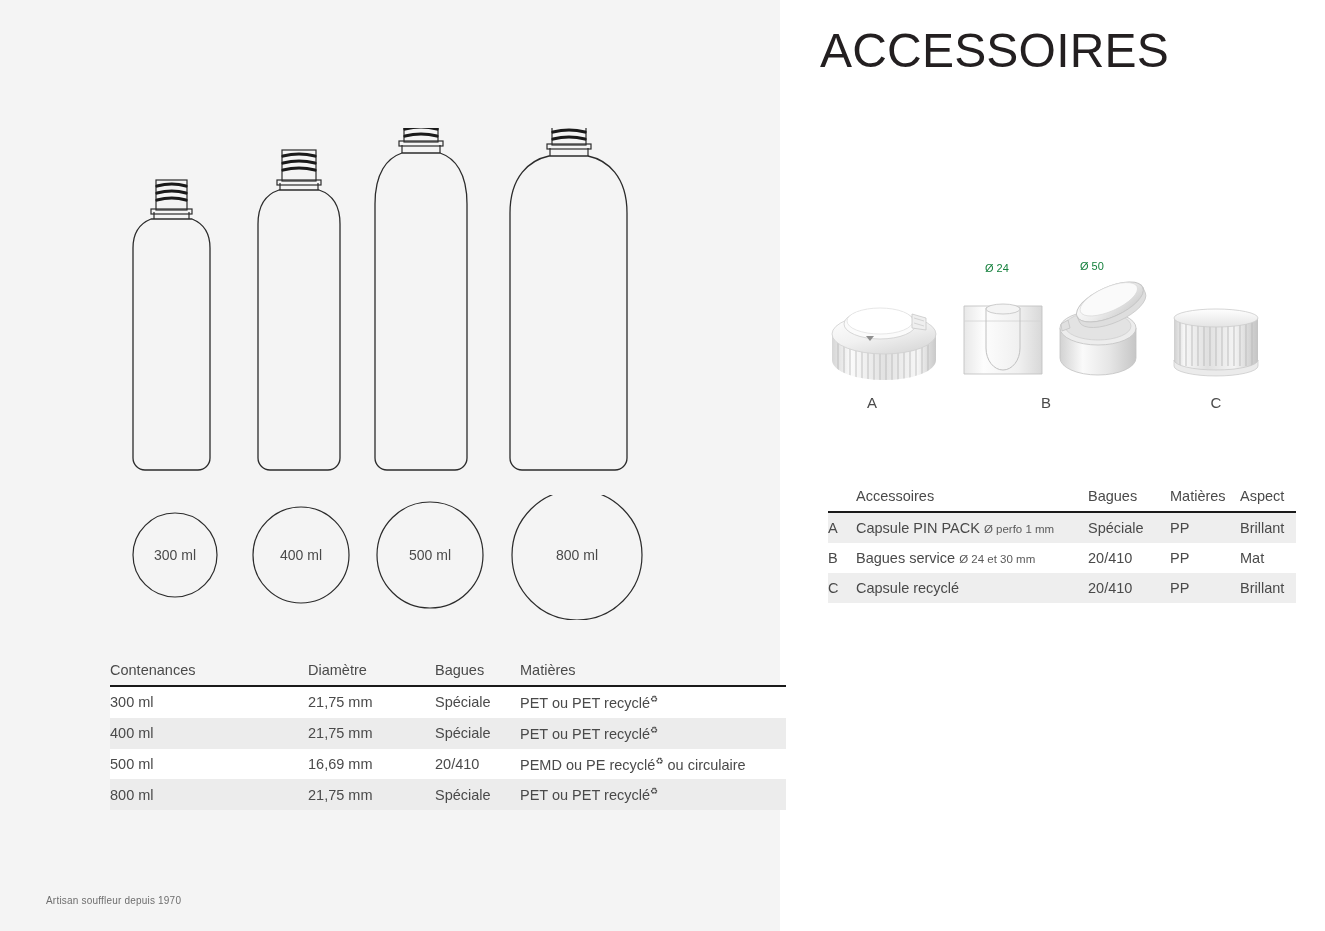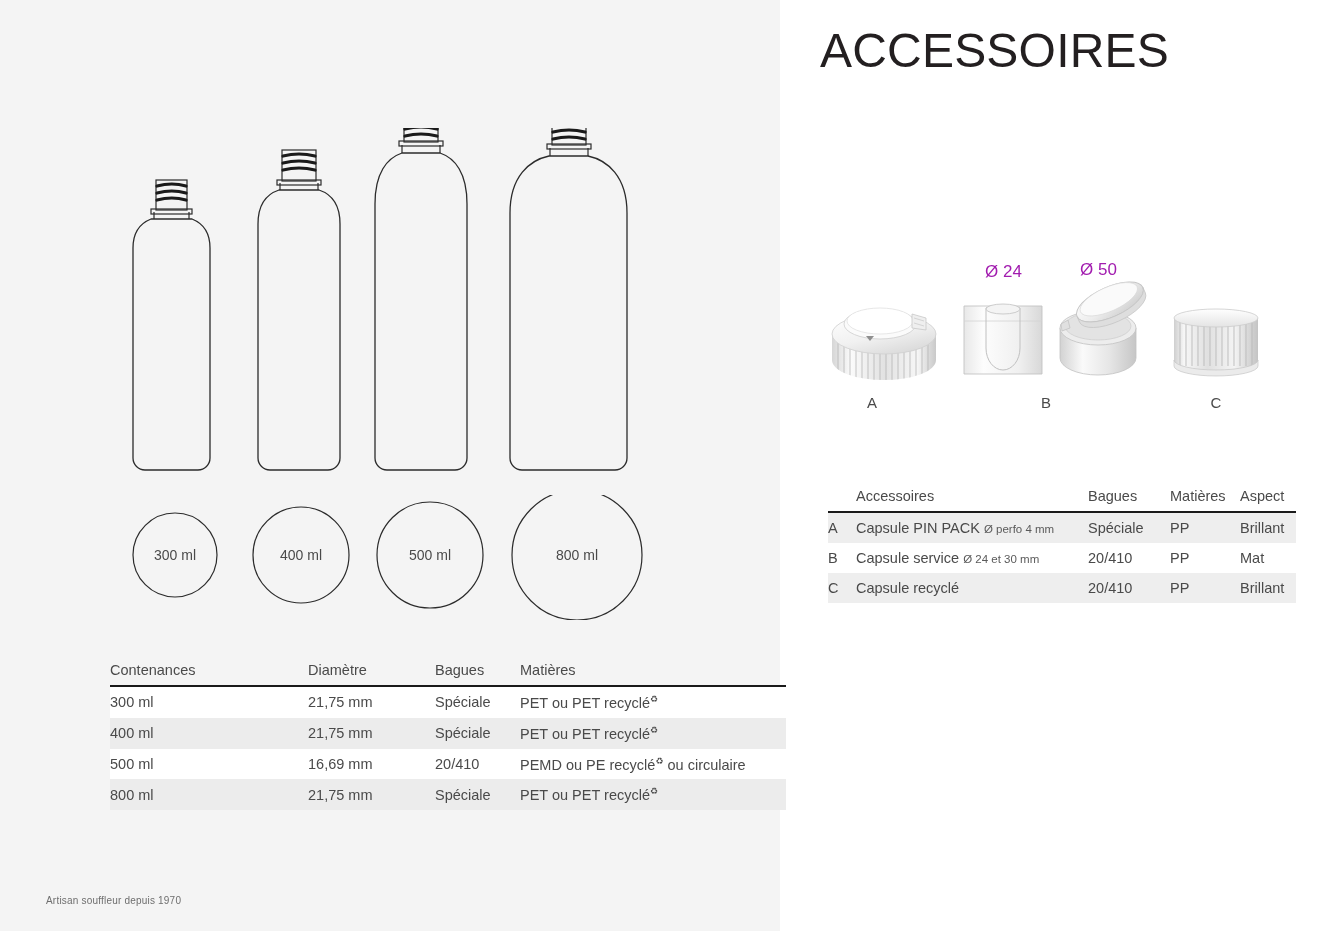--- a/index.html
+++ b/index.html
@@ -155,22 +155,22 @@
   }
   .acc-caption {
     position: absolute;
     font-size: 15px;
     color: #4a4a4a;
     text-align: center;
     width: 60px;
   }
   .dim-label {
     position: absolute;
-    font-size: 17px;
-    color: #a21caf;
+    font-size: 11px;
+    color: #15803d;
     white-space: nowrap;
   }
   
   #footer-note {
     position: absolute;
     left: 46px;
     top: 895px;
     font-size: 10px;
     color: #6e6e6e;
     letter-spacing: 0.2px;
@@ -447,28 +447,28 @@
         <th></th>
         <th>Accessoires</th>
         <th>Bagues</th>
         <th>Matières</th>
         <th>Aspect</th>
       </tr>
     </thead>
     <tbody>
       <tr class="stripe">
         <td>A</td>
-        <td><span>Capsule PIN PACK</span> <span class="sub-note">Ø perfo 4 mm</span></td>
+        <td><span>Capsule PIN PACK</span> <span class="sub-note">Ø perfo 1 mm</span></td>
         <td>Spéciale</td>
         <td>PP</td>
         <td>Brillant</td>
       </tr>
       <tr class="plain">
         <td>B</td>
-        <td><span>Capsule service</span> <span class="sub-note">Ø 24 et 30 mm</span></td>
+        <td><span>Bagues service</span> <span class="sub-note">Ø 24 et 30 mm</span></td>
         <td>20/410</td>
         <td>PP</td>
         <td>Mat</td>
       </tr>
       <tr class="stripe">
         <td>C</td>
         <td><span>Capsule recyclé</span> <span class="sub-note"></span></td>
         <td>20/410</td>
         <td>PP</td>
         <td>Brillant</td>

